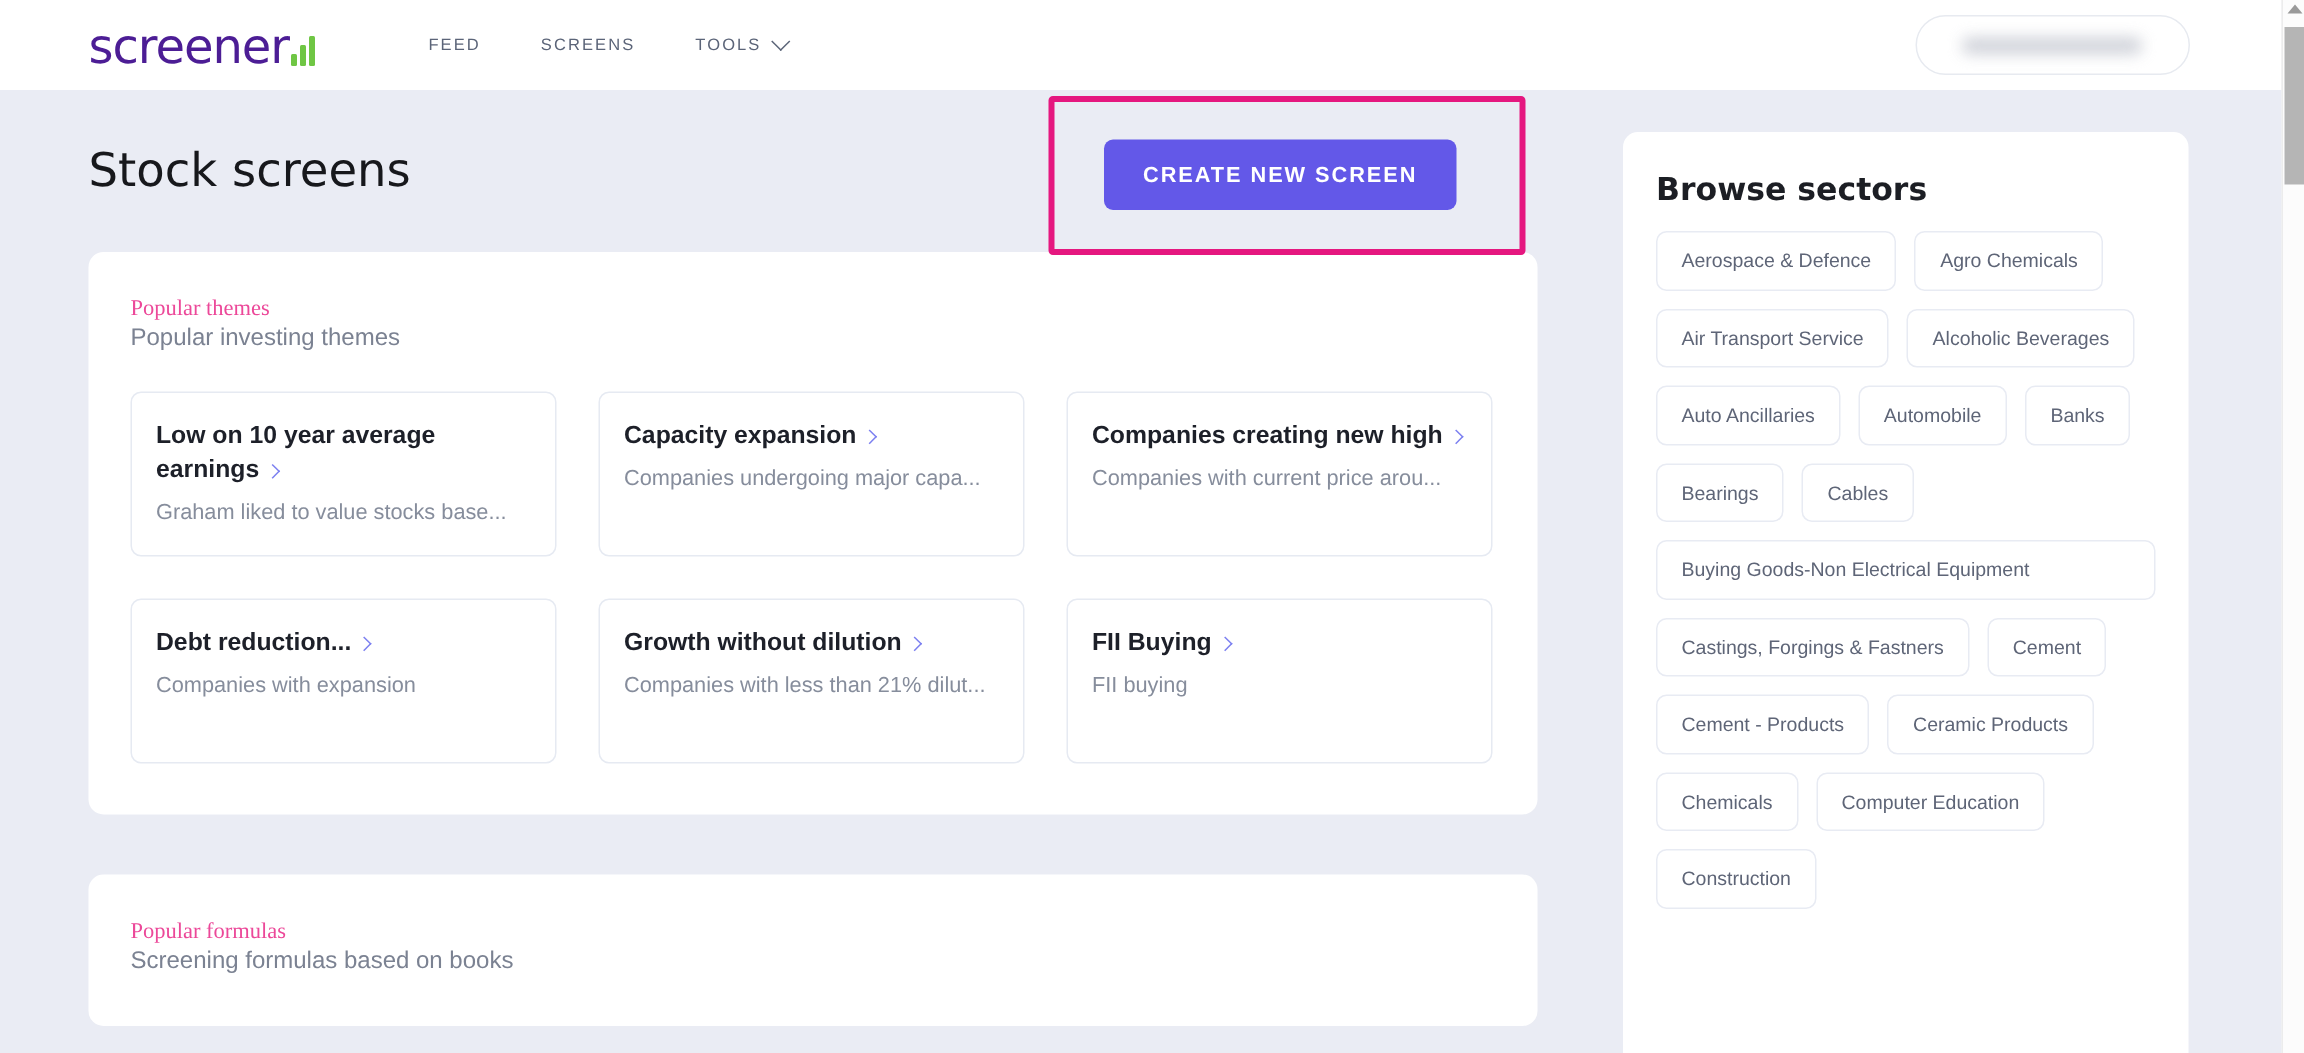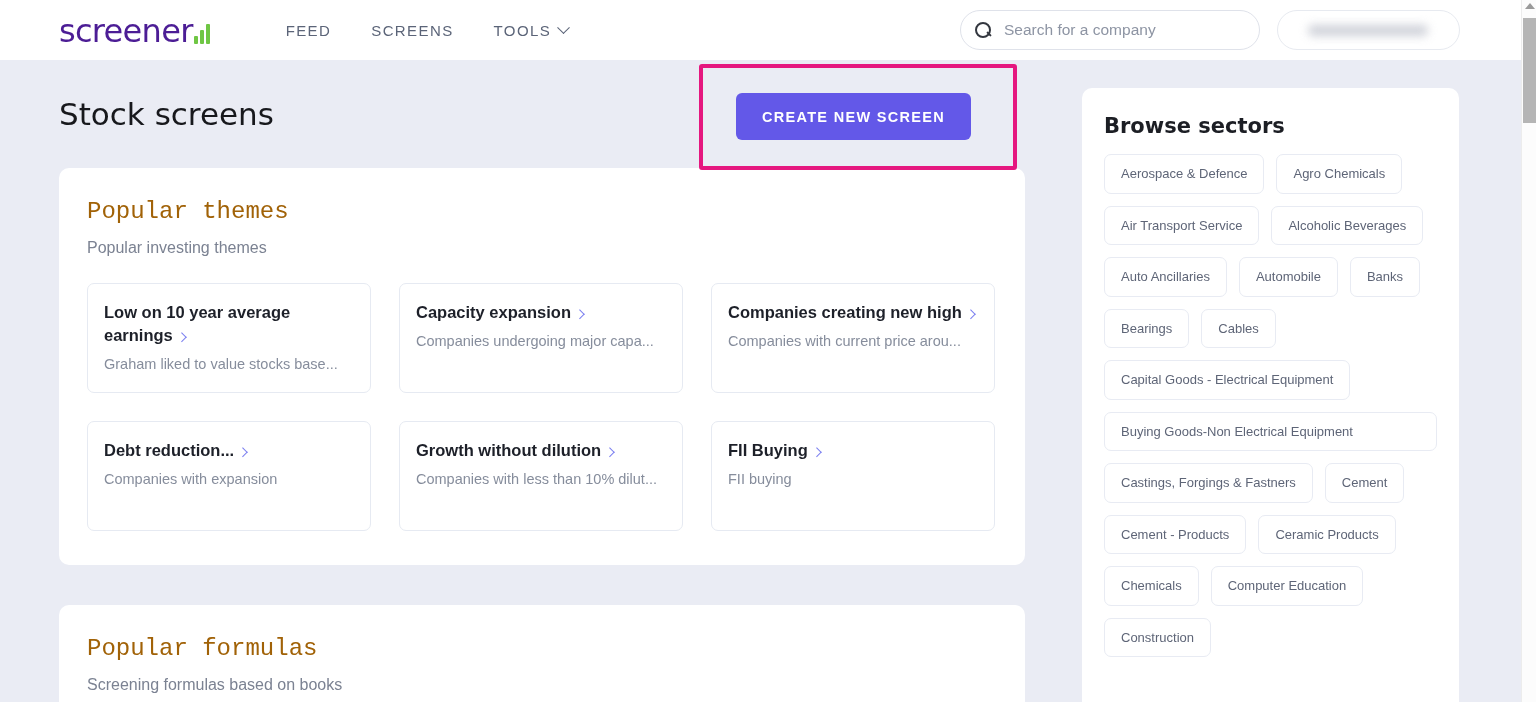--- a/index.html
+++ b/index.html
@@ -23,21 +23,21 @@
     line-height: 1; font-family: "DejaVu Sans", sans-serif;
   }
   .logo-bars { display: flex; align-items: flex-end; gap: 2px; margin-left: 1px; margin-bottom: 3px; height: 20px; }
   .logo-bars i { display: block; width: 4px; background: #6fc644; border-radius: 1px; }
   .logo-bars i:nth-child(1) { height: 8px; }
   .logo-bars i:nth-child(2) { height: 14px; }
   .logo-bars i:nth-child(3) { height: 20px; }
 
   .nav { display: flex; align-items: center; margin-left: 56px; gap: 0px; }
   .nav-item {
-    font-size: 15px; letter-spacing: 1.4px; color: #5b6478; font-weight: 400;
+    font-size: 11px; letter-spacing: 1.4px; color: #5b6478; font-weight: 400;
     padding: 0 20px; cursor: pointer; white-space: nowrap; display: flex; align-items: center; gap: 8px;
   }
   .chev-down { display: inline-block; width: 9px; height: 9px;
     border-right: 1.6px solid #5b6478; border-bottom: 1.6px solid #5b6478;
     transform: rotate(45deg) translate(-2px,-2px); }
 
   .search-box {
     position: absolute; left: 960px; top: 10px; width: 300px; height: 40px;
     border: 1px solid #dfe2ea; border-radius: 20px; background: #fff;
     display: flex; align-items: center; padding: 0 14px; gap: 12px;
@@ -71,22 +71,22 @@
     padding: 12px 26px; height: 47px; font-size: 14.5px; font-weight: 700; letter-spacing: 1.3px;
     cursor: pointer; font-family: "Liberation Sans", sans-serif;
   }
   .highlight-box {
     position: absolute; left: 699px; top: 4px; width: 318px; height: 106px;
     border: 4px solid #e5177f; border-radius: 3px; pointer-events: none; z-index: 4;
   }
 
   .panel { background: #fff; border-radius: 10px; width: 966px; padding: 30px 28px 34px 28px; }
   .panel + .panel { margin-top: 40px; }
-  .panel-title { font-size: 24px; color: #a16207; font-weight: 400; font-family: Liberation Mono, monospace;}
-  .panel-sub { font-size: 16px; color: #7b8292; margin-top: 14px; }
+  .panel-title { font-size: 15px; color: #ec4899; font-weight: 400; font-family: Liberation Serif, serif;}
+  .panel-sub { font-size: 16px; color: #7b8292; margin-top: 2px; }
 
   .card-grid { display: grid; grid-template-columns: repeat(3, 284px); gap: 28px; margin-top: 26px; }
   .card {
     border: 1px solid #e6eaf2; border-radius: 7px; padding: 17px 16px 4px 16px;
     min-height: 110px; cursor: pointer; background: #fff;
   }
   .card-title {
     font-size: 16.5px; font-weight: 700; color: #1d2029; line-height: 1.38;
   }
   .chev-right {
@@ -142,24 +142,20 @@
       </div>
       <div class="nav-item">
         <span>SCREENS</span>
       </div>
       <div class="nav-item">
         <span>TOOLS</span>
         <span class="chev-down"></span>
       </div>
     </div>
 
-    <div class="search-box">
-      <span class="search-icon"></span>
-      <span class="search-placeholder">Search for a company</span>
-    </div>
 
     <div class="user-pill">
       <span class="blur"></span>
     </div>
   </div>
 
   <div class="page">
 
     <div class="main-col">
 
@@ -182,21 +178,21 @@
           <div class="card">
             <div class="card-title"><span>Companies creating new high</span><span class="chev-right"></span></div>
             <div class="card-desc">Companies with current price arou...</div>
           </div>
           <div class="card">
             <div class="card-title"><span>Debt reduction...</span><span class="chev-right"></span></div>
             <div class="card-desc">Companies with expansion</div>
           </div>
           <div class="card">
             <div class="card-title"><span>Growth without dilution</span><span class="chev-right"></span></div>
-            <div class="card-desc">Companies with less than 10% dilut...</div>
+            <div class="card-desc">Companies with less than 21% dilut...</div>
           </div>
           <div class="card">
             <div class="card-title"><span>FII Buying</span><span class="chev-right"></span></div>
             <div class="card-desc">FII buying</div>
           </div>
         </div>
       </section>
 
       <section class="panel">
         <h2 class="panel-title">Popular formulas</h2>
@@ -213,21 +209,20 @@
       <div class="tag-wrap">
         <div class="tag">Aerospace &amp; Defence</div>
         <div class="tag">Agro Chemicals</div>
         <div class="tag">Air Transport Service</div>
         <div class="tag">Alcoholic Beverages</div>
         <div class="tag">Auto Ancillaries</div>
         <div class="tag">Automobile</div>
         <div class="tag">Banks</div>
         <div class="tag">Bearings</div>
         <div class="tag">Cables</div>
-        <div class="tag">Capital Goods - Electrical Equipment</div>
         <div class="tag wide">Buying Goods-Non Electrical Equipment</div>
         <div class="tag">Castings, Forgings &amp; Fastners</div>
         <div class="tag">Cement</div>
         <div class="tag">Cement - Products</div>
         <div class="tag">Ceramic Products</div>
         <div class="tag">Chemicals</div>
         <div class="tag">Computer Education</div>
         <div class="tag">Construction</div>
       </div>
     </aside>

